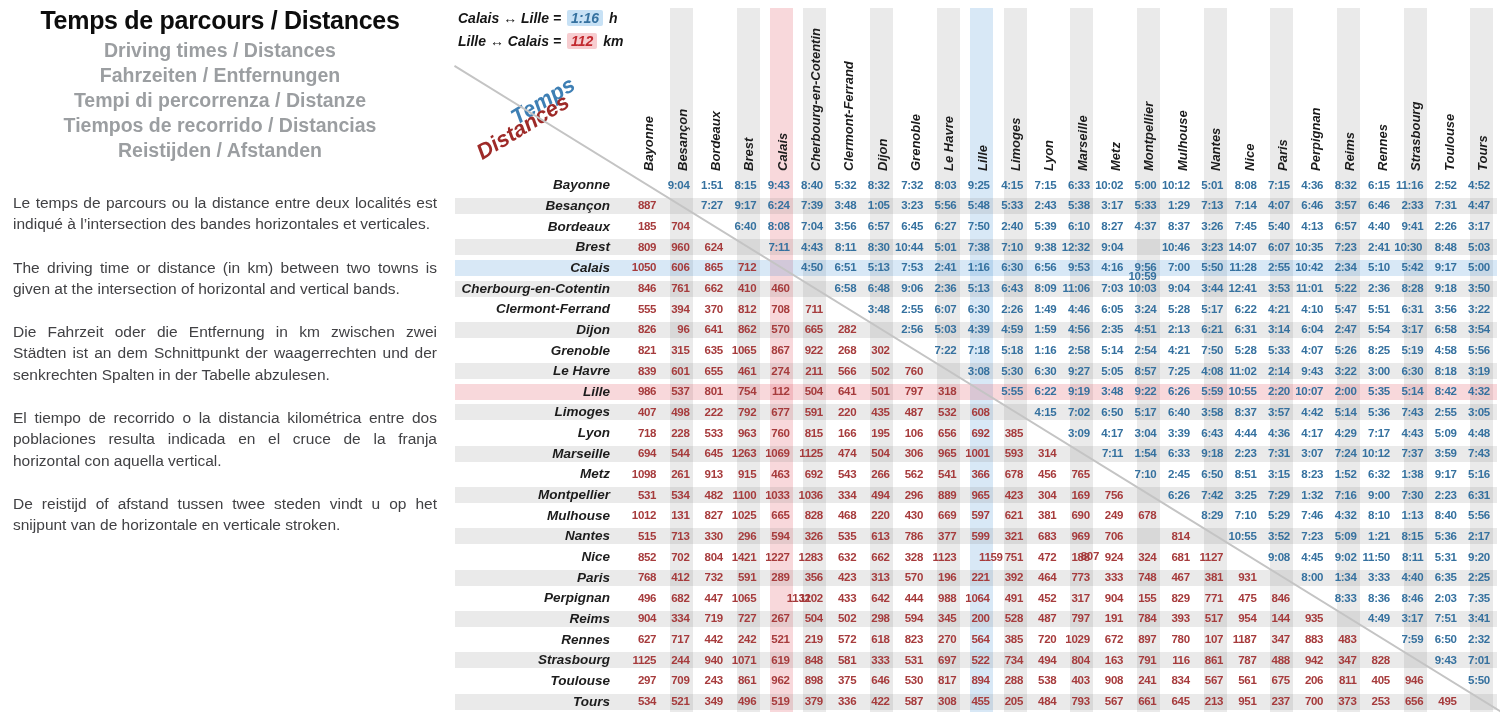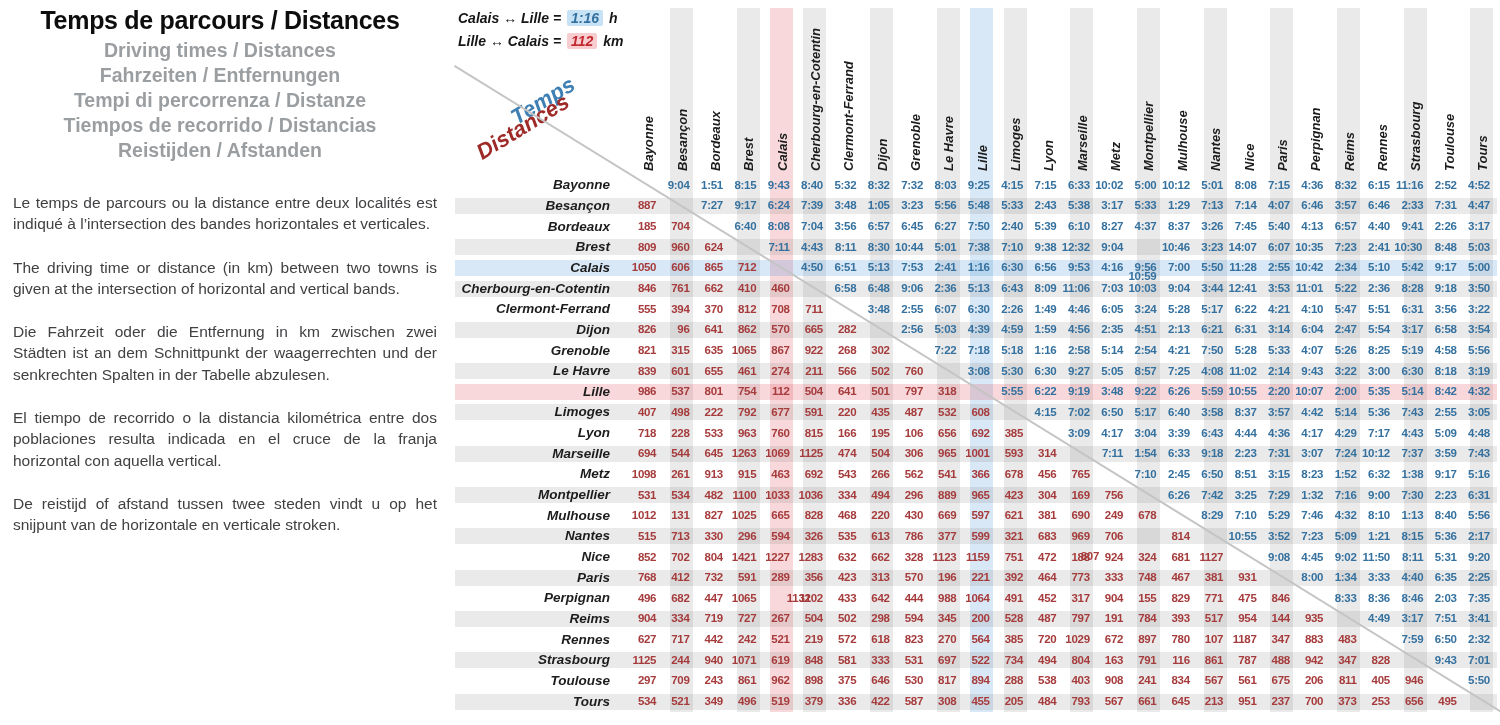--- a/index.html
+++ b/index.html
@@ -621,21 +621,21 @@
       <div class="cell dist" style="left: 626.2px; top: 549.5px;">852</div>
       <div class="cell dist" style="left: 659.55px; top: 549.5px;">702</div>
       <div class="cell dist" style="left: 692.9px; top: 549.5px;">804</div>
       <div class="cell dist" style="left: 726.25px; top: 549.5px;">1421</div>
       <div class="cell dist" style="left: 759.6px; top: 549.5px;">1227</div>
       <div class="cell dist" style="left: 792.95px; top: 549.5px;">1283</div>
       <div class="cell dist" style="left: 826.3px; top: 549.5px;">632</div>
       <div class="cell dist" style="left: 859.65px; top: 549.5px;">662</div>
       <div class="cell dist" style="left: 893px; top: 549.5px;">328</div>
       <div class="cell dist" style="left: 926.35px; top: 549.5px;">1123</div>
-      <div class="cell dist" style="left: 959.7px; top: 549.5px;">1159</div>
+      <div class="cell dist" style="left: 959.7px; top: 549.5px; padding-left: 13px;">1159</div>
       <div class="cell dist" style="left: 993.05px; top: 549.5px;">751</div>
       <div class="cell dist" style="left: 1026.4px; top: 549.5px;">472</div>
       <div class="cell dist" style="left: 1059.75px; top: 549.5px;">188</div>
       <div class="cell dist" style="left: 1093.1px; top: 549.5px;">924</div>
       <div class="cell dist" style="left: 1126.45px; top: 549.5px;">324</div>
       <div class="cell dist" style="left: 1159.8px; top: 549.5px;">681</div>
       <div class="cell dist" style="left: 1193.15px; top: 549.5px;">1127</div>
       <div class="cell time" style="left: 1259.85px; top: 549.5px;">9:08</div>
       <div class="cell time" style="left: 1293.2px; top: 549.5px;">4:45</div>
       <div class="cell time" style="left: 1326.55px; top: 549.5px;">9:02</div>

